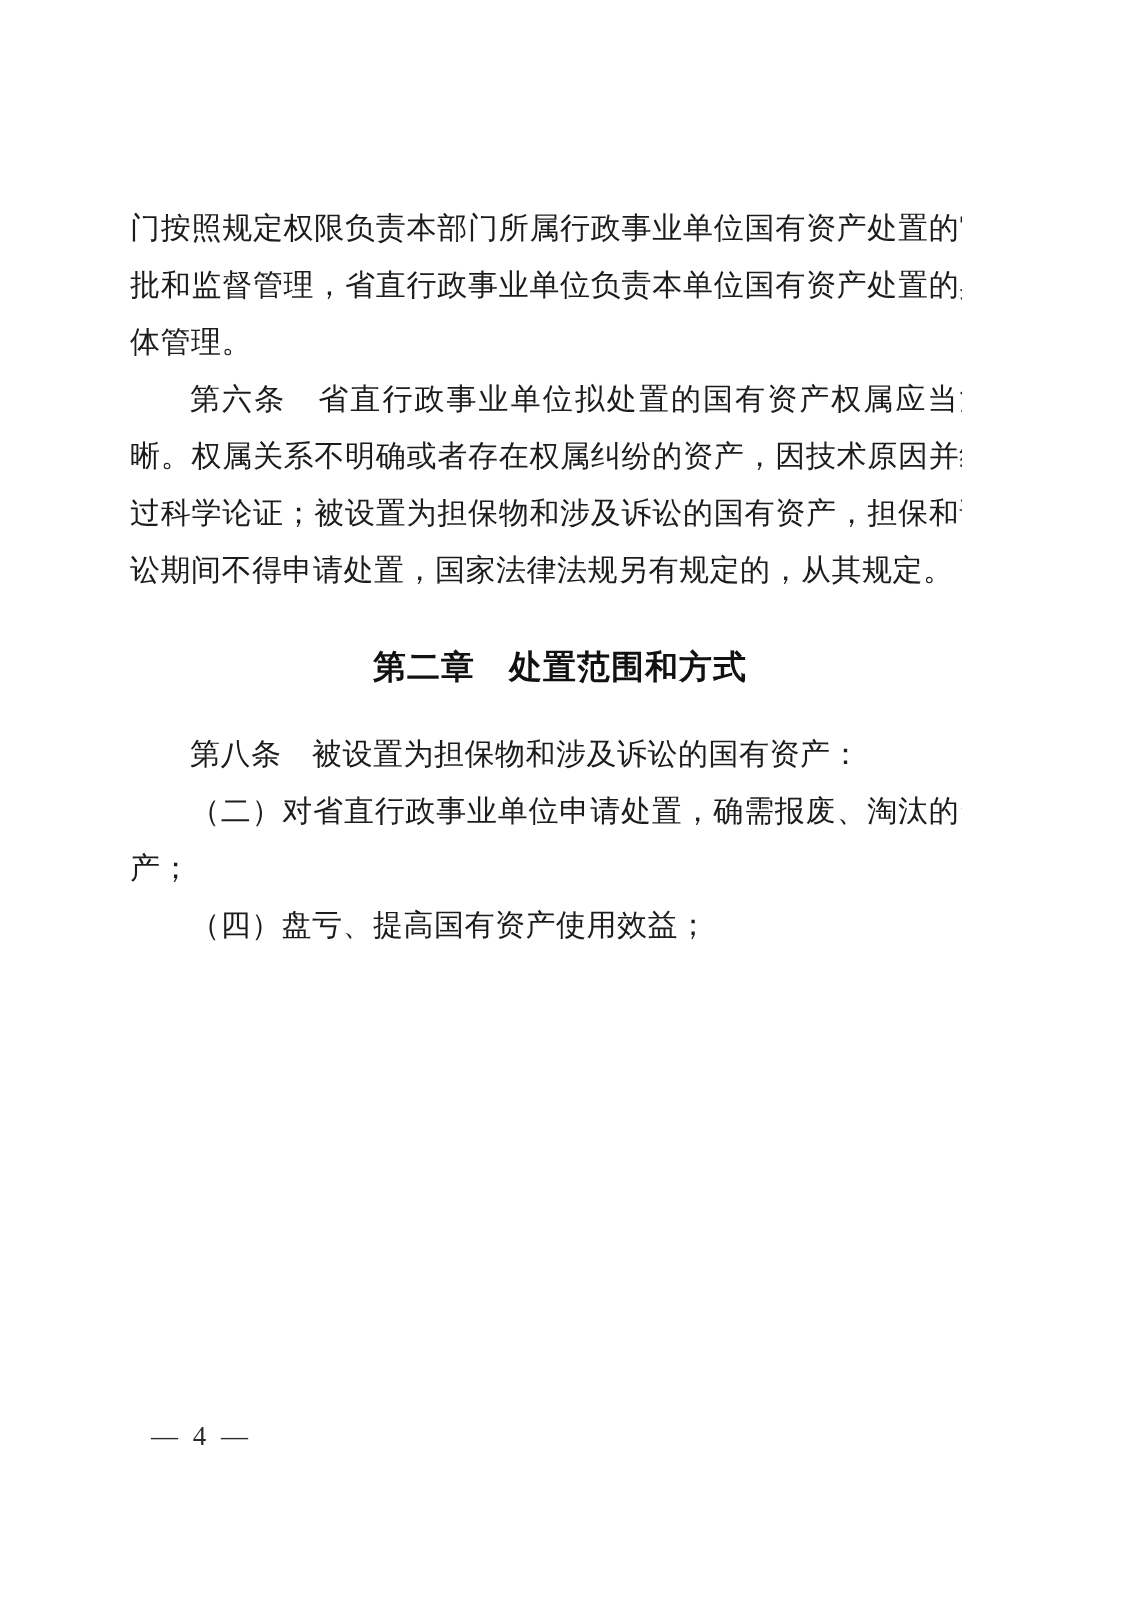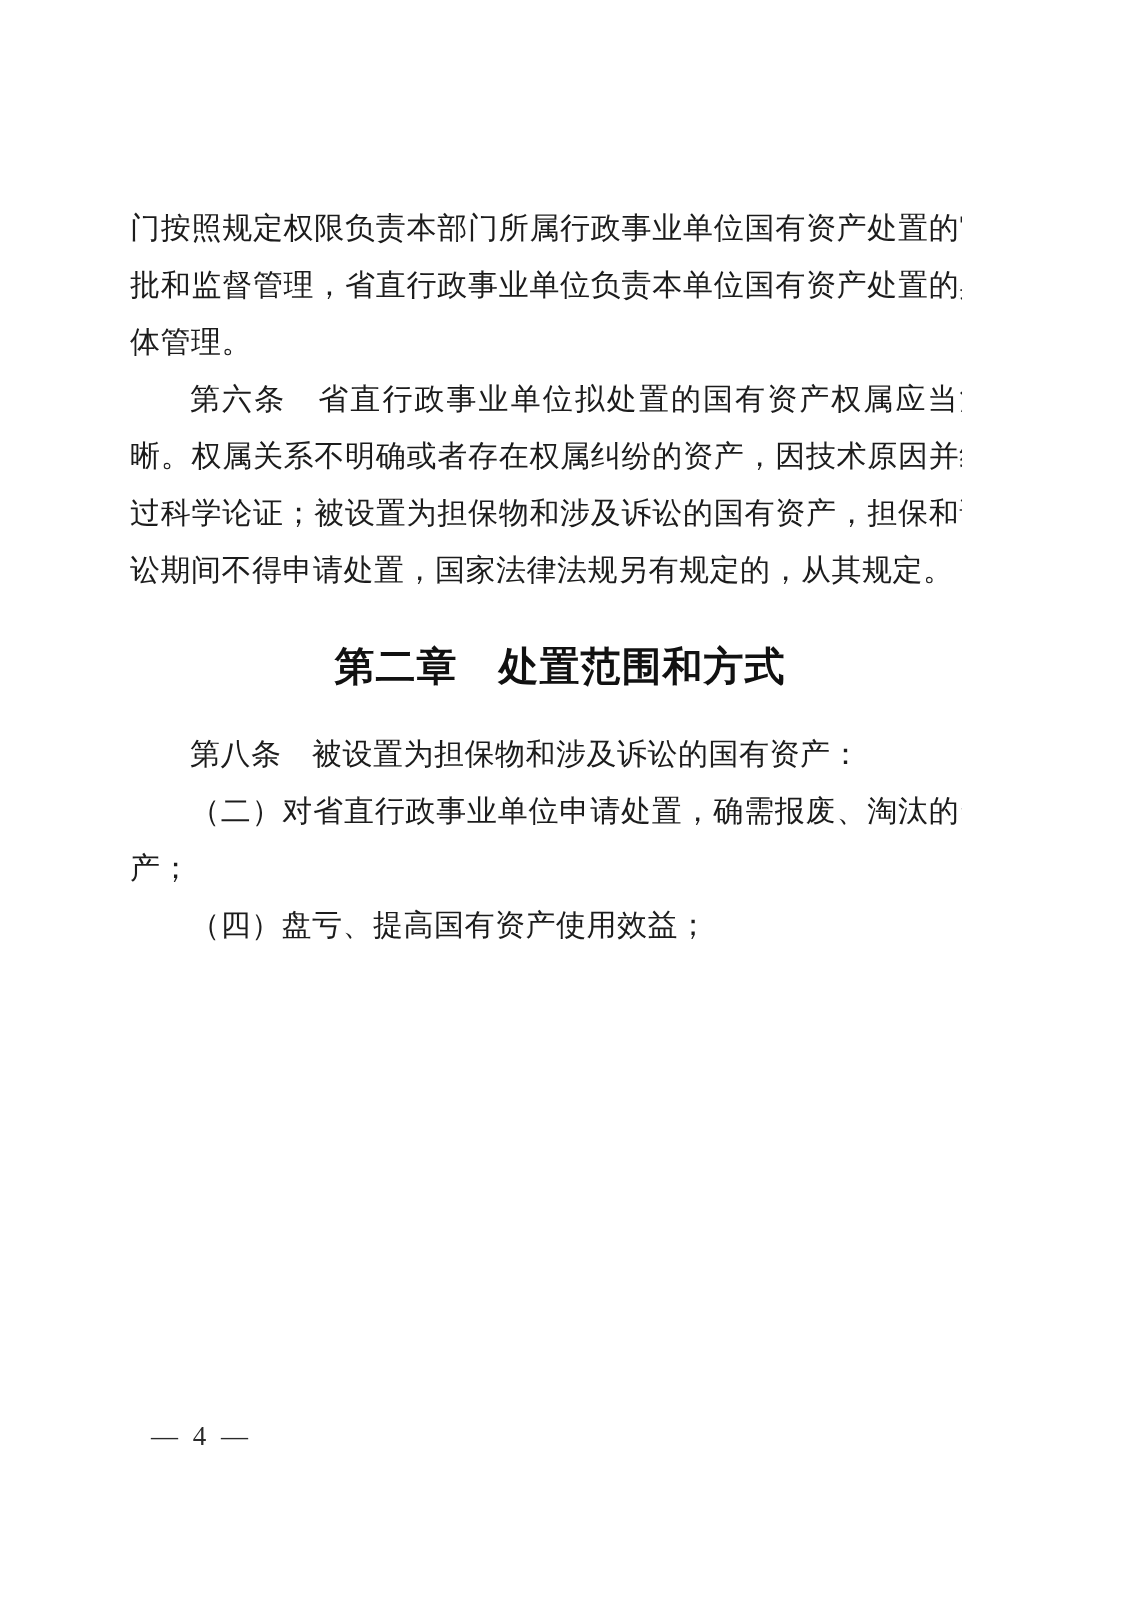--- a/index.html
+++ b/index.html
@@ -32,21 +32,21 @@
     text-justify: inter-character;
     font-family: "Liberation Serif", serif;
     font-weight: 400;
   }
   p.indent {
     text-indent: 2em;
   }
   h2.chapter-heading {
     margin: 40px 0 30px 0;
     text-align: center;
-    font-size: 40px;
+    font-size: 33px;
     line-height: 57px;
     letter-spacing: 1px;
     font-weight: bold;
     font-family: "Liberation Sans", sans-serif;
     color: #111111;
   }
   .page-number {
     position: absolute;
     left: 151px;
     top: 1421px;

